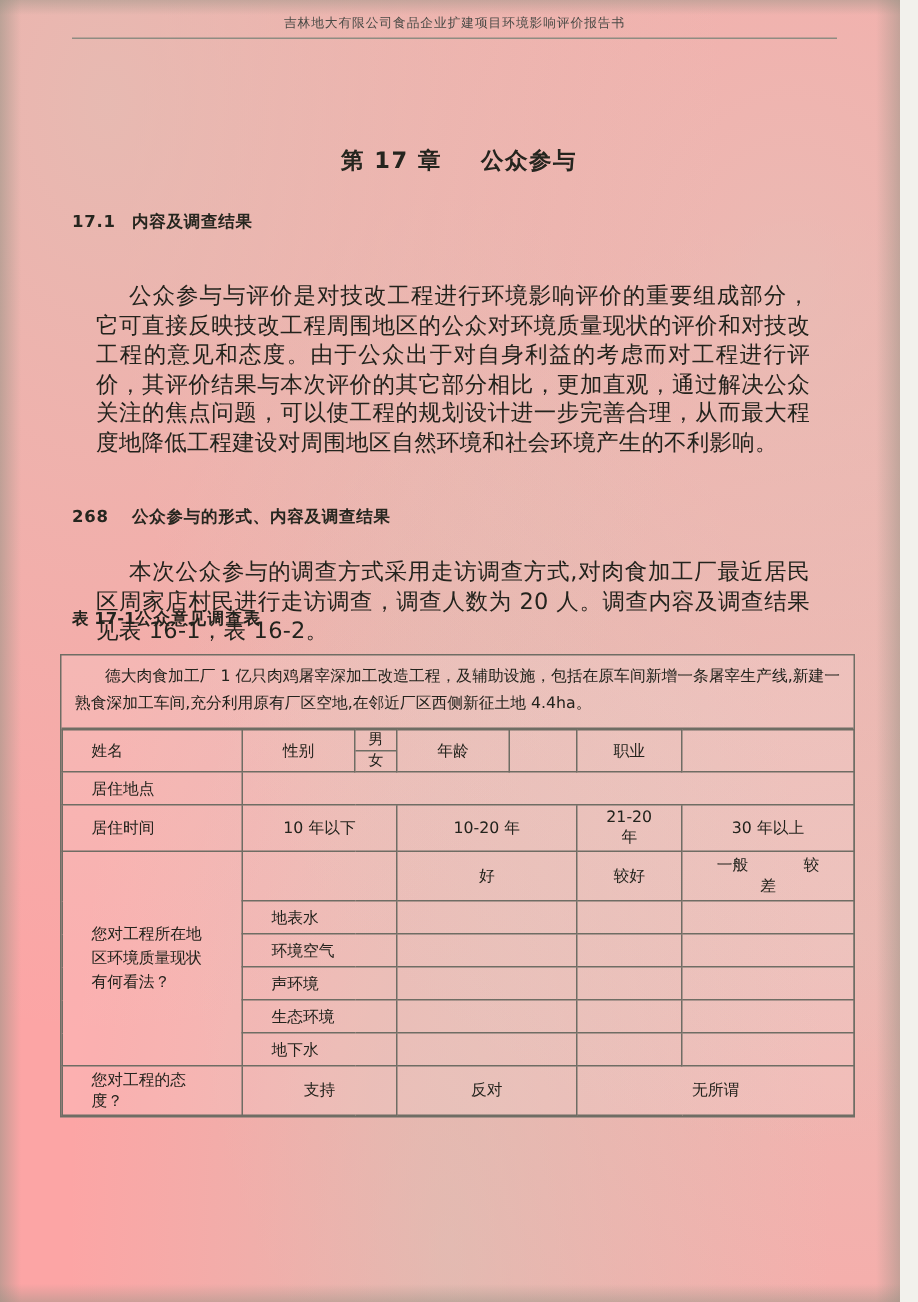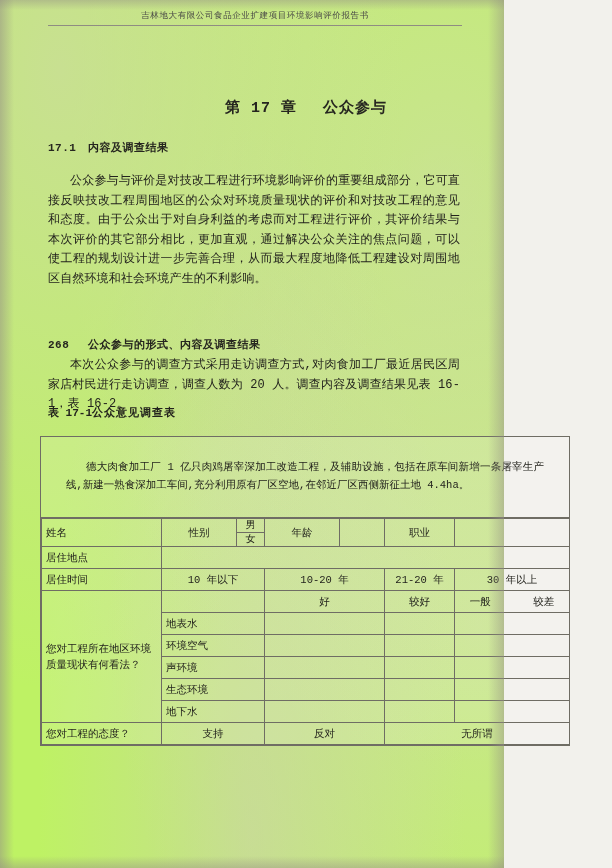--- a/index.html
+++ b/index.html
@@ -8,25 +8,24 @@
   }
   body {
     width: 612px;
     height: 868px;
     background: #f2f1ec;
     font-family: "DejaVu Sans", sans-serif;
     overflow: hidden;
   }
   .page {
     position: relative;
-    width: 504px;
+    width: 600px;
     height: 868px;
-    background: #bef264;
+    background: #fca5a5;
     box-sizing: border-box;
-    font-family: Liberation Mono, monospace;
   }
   
   .page::before {
     content: "";
     position: absolute;
     inset: 0;
     background:
       radial-gradient(ellipse at 12% 8%, rgba(210,206,190,0.5) 0%, rgba(243,242,237,0) 55%),
       radial-gradient(ellipse at 88% 22%, rgba(214,210,196,0.45) 0%, rgba(243,242,237,0) 60%),
       radial-gradient(ellipse at 50% 96%, rgba(206,202,186,0.5) 0%, rgba(243,242,237,0) 60%),
@@ -78,25 +77,25 @@
     right: 44px;
   }
   .sec-head {
     font-size: 11px;
     font-weight: bold;
     color: #26261f;
     letter-spacing: 0.5px;
   }
   .sec-head .num { display: inline-block; min-width: 40px; }
   p.body {
-    font-size: 12px;
+    font-size: 15px;
     line-height: 19.5px;
     color: #23231d;
     text-align: justify;
-    margin: 0;
+    margin: 16px;
     text-indent: 22px;
     letter-spacing: 0.15px;
   }
   .tbl-caption {
     position: absolute;
     left: 48px;
     right: 44px;
     font-size: 11px;
     color: #23231d;
     font-weight: bold;
@@ -117,38 +116,38 @@
     box-sizing: border-box;
     background: rgba(255,255,255,0.12);
   }
   .intro {
     padding: 6px 9px 7px 9px;
     border-bottom: 1px solid #6f6d64;
   }
   .intro p {
     font-size: 10.5px;
     line-height: 17.5px;
-    margin: 16px;
+    margin: 0;
     text-indent: 20px;
     text-align: justify;
     color: #23231d;
   }
   .intro p + p { margin-top: 1px; }
   sup { font-size: 7px; }
 
   table.grid {
     width: 100%;
     border-collapse: collapse;
     table-layout: fixed;
   }
   table.grid td {
     border: 1px solid #6f6d64;
     font-size: 10.5px;
     color: #23231d;
-    padding: 2px 4px;
+    padding: 2px 19px;
     height: 17px;
     vertical-align: middle;
   }
   td.c { text-align: center; }
   td.l { text-align: left; }
   .vsplit { padding: 0 !important; }
   .vsplit .half {
     height: 13px;
     line-height: 13px;
     text-align: center;

